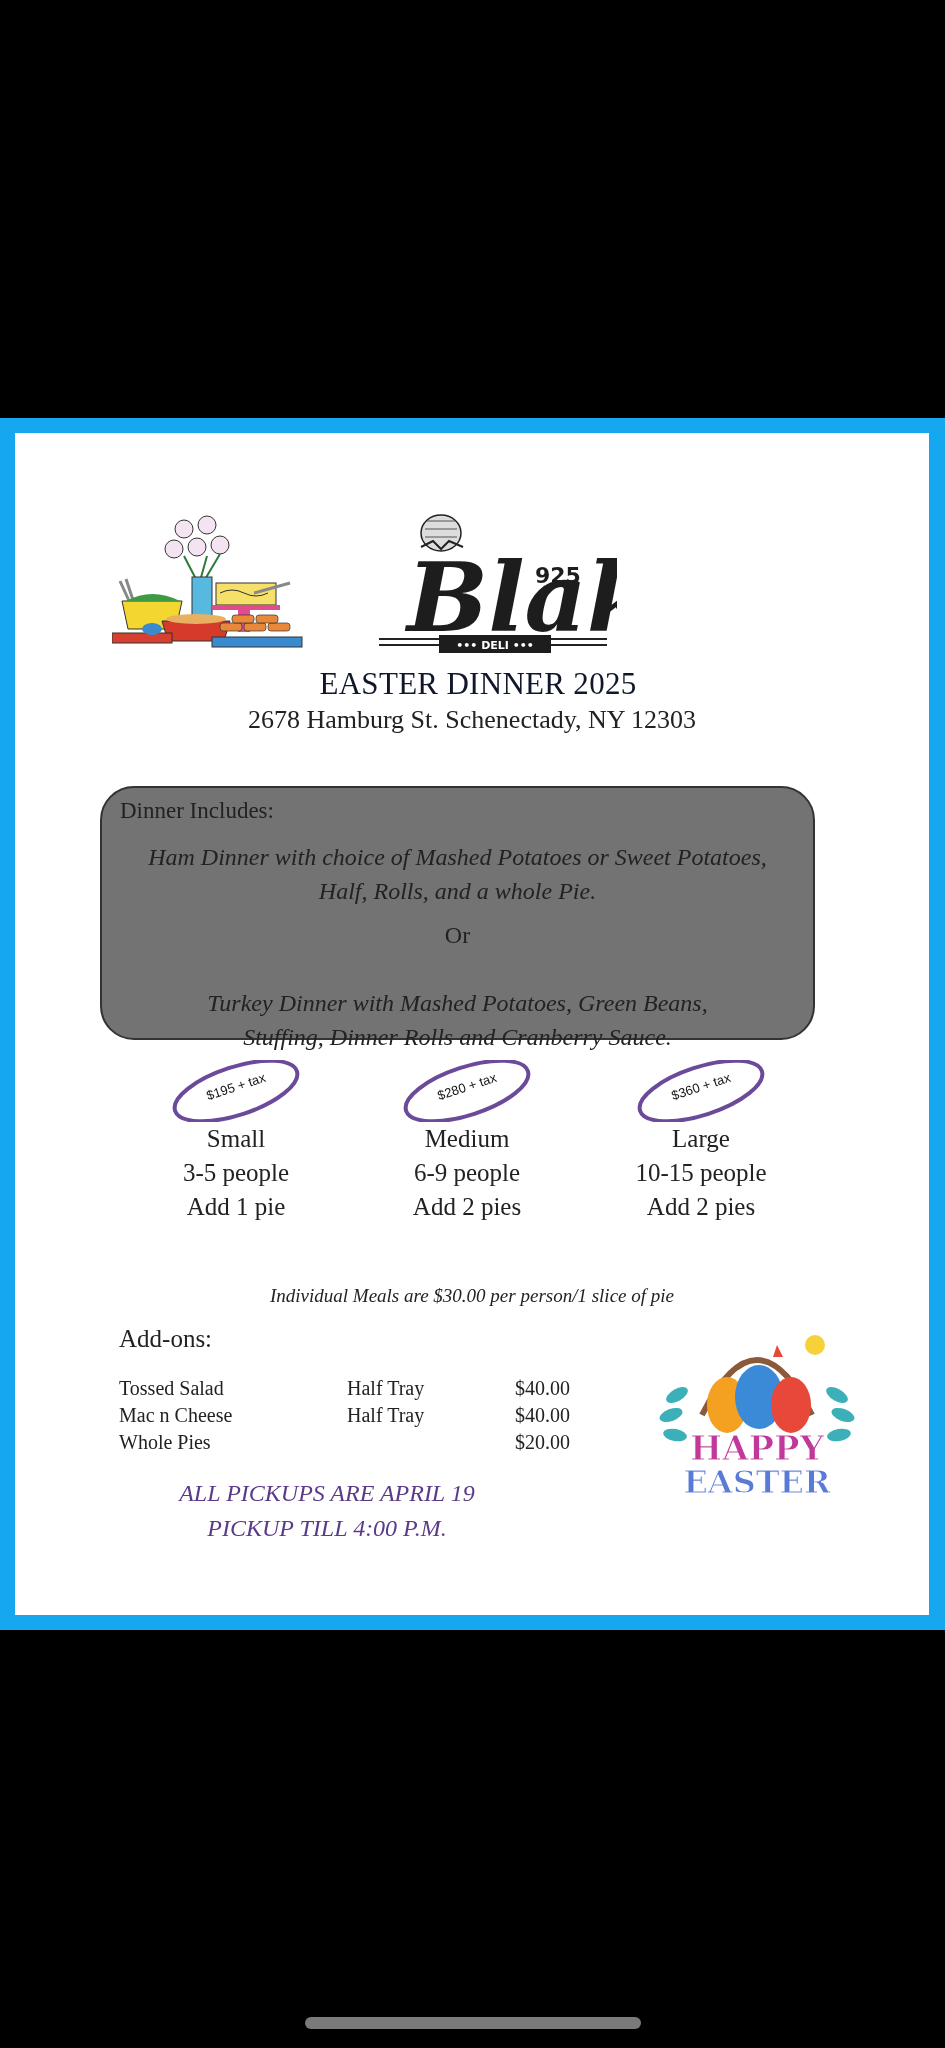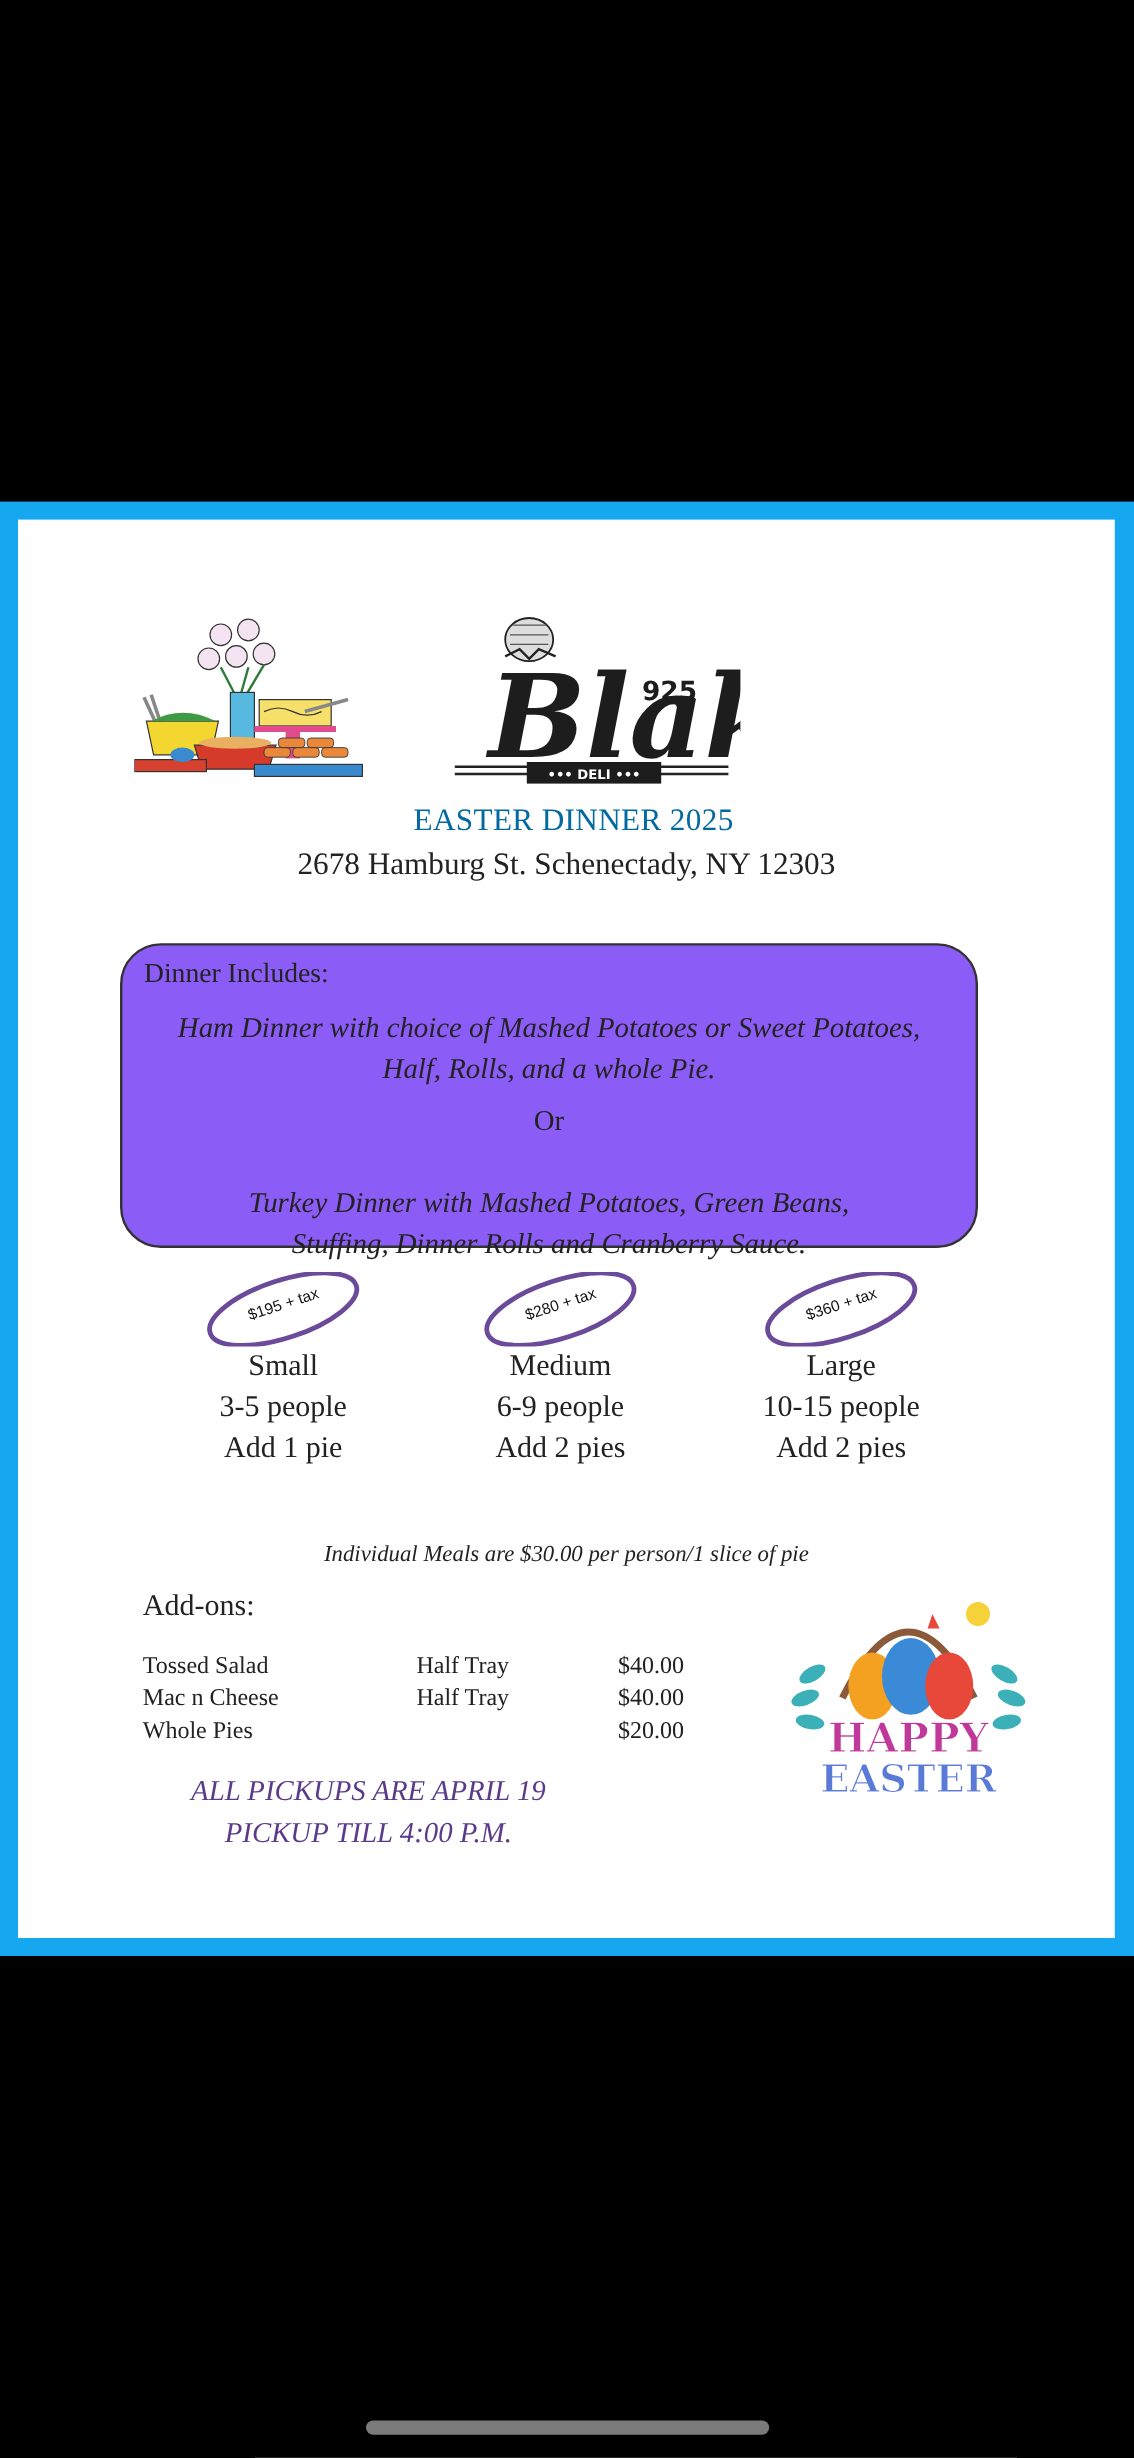--- a/index.html
+++ b/index.html
@@ -6,46 +6,46 @@
   html, body { width: 945px; height: 2048px; background: #000; overflow: hidden; }
   body { position: relative; font-family: "DejaVu Serif", "Liberation Serif", serif; color: #222; }
 
   .frame { position: absolute; left: 0; top: 418px; width: 945px; height: 1212px; background: #15a7f0; }
   .flyer { position: absolute; left: 15px; top: 15px; width: 914px; height: 1182px; background: #fff; }
 
   .clipart { position: absolute; left: 97px; top: 78px; width: 200px; height: 140px; }
   .logo { position: absolute; left: 362px; top: 78px; width: 240px; height: 150px; }
 
   .header { position: absolute; left: 0; top: 232px; width: 914px; text-align: center; font-family: "Liberation Serif", serif; }
-  .title { font-size: 26px; letter-spacing: 0.3px; line-height: 38px; color: #0369a1; margin-left: 12px; }
+  .title { font-size: 31px; letter-spacing: 0.3px; line-height: 38px; color: #0f172a; margin-left: 12px; }
   .addr, .phone { font-size: 26px; line-height: 34px; }
 
   .includes { position: absolute; left: 85px; top: 353px; width: 715px; height: 254px;
-    border: 2px solid #333; border-radius: 34px; background: #8b5cf6; font-family: "Liberation Serif", serif; }
+    border: 2px solid #333; border-radius: 34px; background: #737373; font-family: "Liberation Serif", serif; }
   .inc-label { position: absolute; left: 18px; top: 10px; font-size: 23px; }
   .inc-body { position: absolute; left: 0; top: 52px; width: 100%; text-align: center; font-style: italic; font-size: 24px; line-height: 34px; }
   .inc-or { font-style: normal; margin: 10px 0 12px; }
 
   .tiers { position: absolute; left: 0; top: 627px; width: 914px; height: 170px; }
   .tier { position: absolute; width: 200px; text-align: center; font-family: "Liberation Serif", serif; }
   .tier .oval { position: relative; margin: 0 auto; width: 140px; height: 62px; }
   .tier .oval svg { position: absolute; left: 0; top: 0; }
   .tier .price { position: absolute; left: 0; top: 19px; width: 140px; text-align: center;
     font-family: "Liberation Sans", sans-serif; font-size: 13px; transform: rotate(-18deg); color: #111; }
   .tier .size, .tier .ppl, .tier .pies { font-size: 25px; line-height: 34px; }
 
   .individual { position: absolute; left: 0; top: 852px; width: 914px; text-align: center; font-style: italic; font-size: 19px; font-family: "Liberation Serif", serif; }
   .addons-title { position: absolute; left: 104px; top: 892px; font-size: 25px; font-family: "Liberation Serif", serif; }
   .addons { position: absolute; left: 92px; top: 942px; font-family: "Liberation Serif", serif; font-size: 20px; line-height: 27px; margin-left: 12px; }
   .addons .row { position: relative; height: 27px; width: 380px; }
   .addons .c1 { position: absolute; left: 0; }
   .addons .c2 { position: absolute; left: 228px; }
   .addons .c3 { position: absolute; left: 396px; }
 
-  .pickup { position: absolute; left: 92px; top: 1043px; width: 400px; text-align: center; font-style: italic; font-size: 24px; line-height: 35px; color: #5b3a8a; font-family: "Liberation Serif", serif; }
+  .pickup { position: absolute; left: 112px; top: 1043px; width: 400px; text-align: center; font-style: italic; font-size: 24px; line-height: 35px; color: #5b3a8a; font-family: "Liberation Serif", serif; }
 
   .easter { position: absolute; left: 632px; top: 872px; width: 220px; height: 195px; }
 
   .home-indicator { position: absolute; left: 305px; top: 2017px; width: 336px; height: 12px; border-radius: 6px; background: #7a7a7a; }
 </style>
 </head>
 <body>
 
 <div class="frame">
   <div class="flyer">

